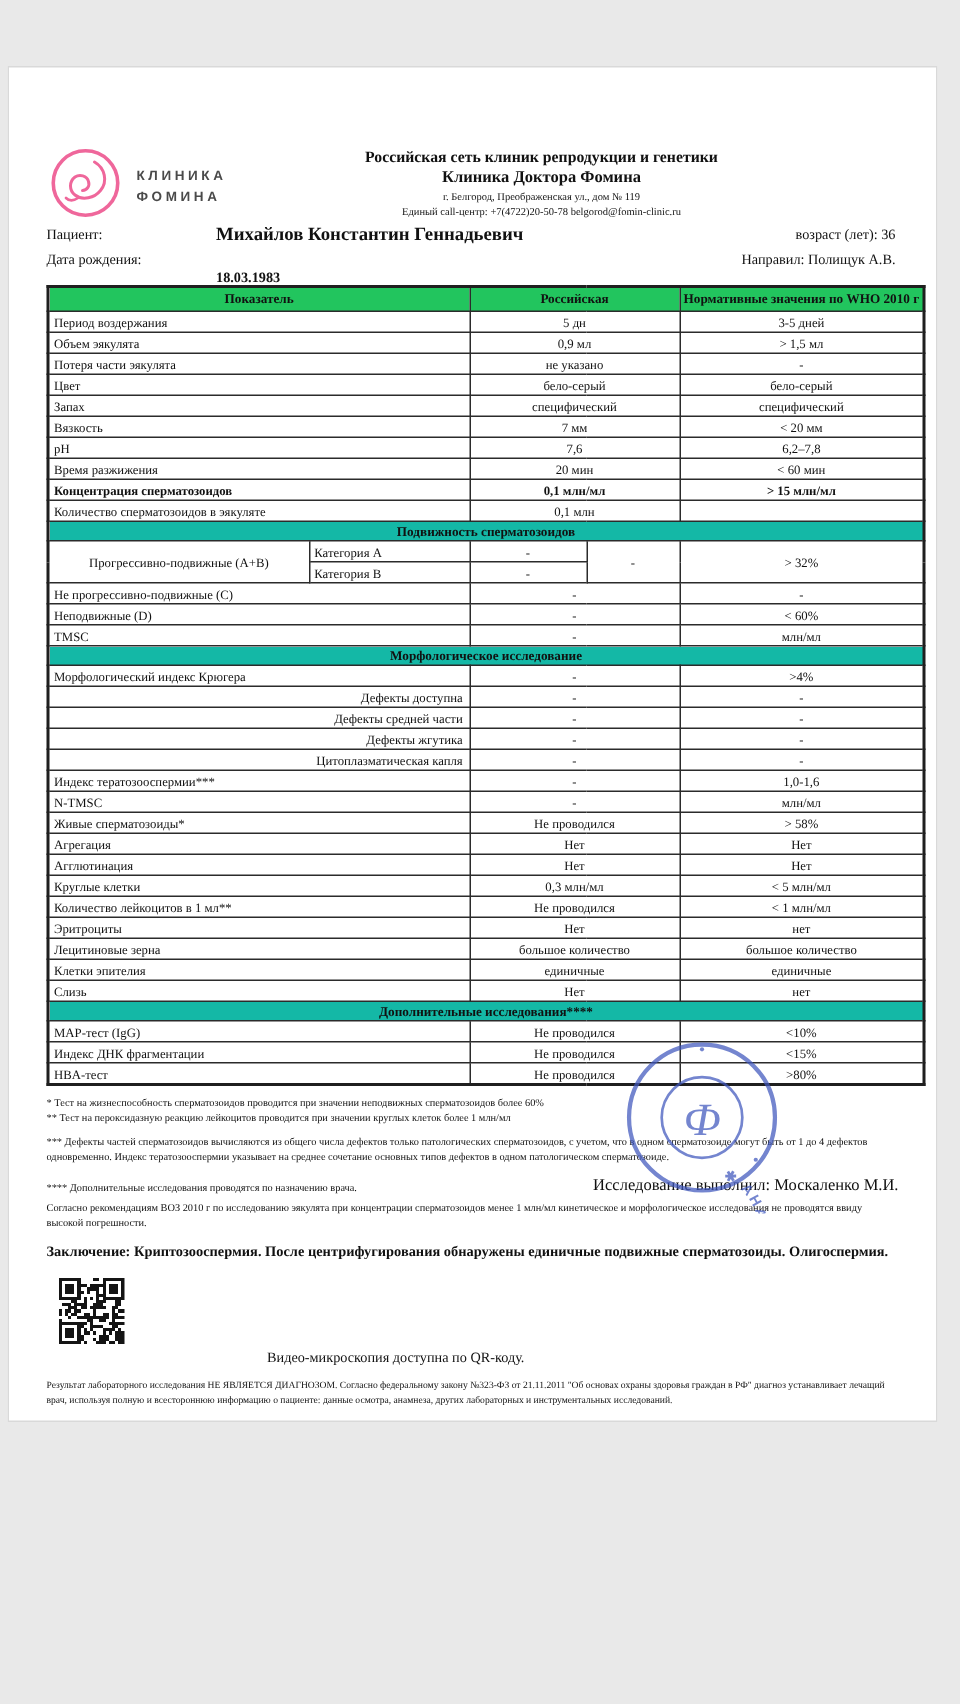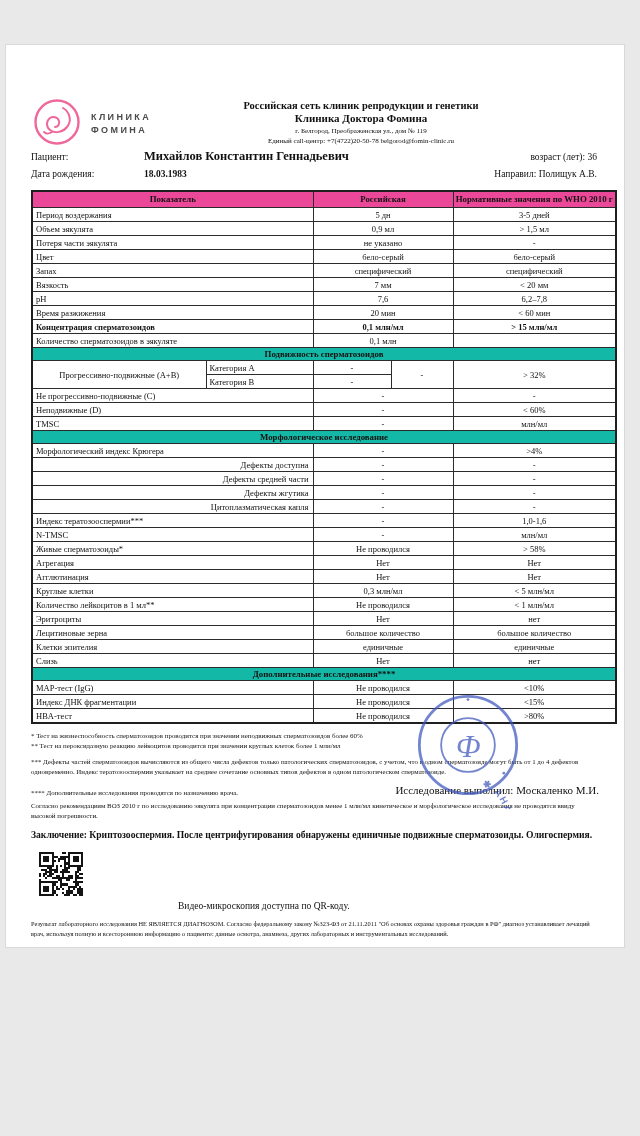--- a/index.html
+++ b/index.html
@@ -29,28 +29,28 @@
   .title-row{position:relative;height:21px;margin-top:3px;}
   .doc-title{position:absolute;left:115px;width:320px;text-align:center;
     font-size:16px;font-weight:bold;}
   .doc-date{position:absolute;left:393px;top:5px;font-size:9px;font-weight:bold;}
   .doc-number{position:absolute;right:30px;top:4px;font-size:9px;}
   .meta{position:relative;height:36px;padding-left:44px;}
   .m-lab1{position:absolute;left:25px;top:1px;font-size:9.5px;}
   .m-name{position:absolute;left:138px;top:-2px;font-size:12.5px;font-weight:bold;}
   .m-age{position:absolute;right:27px;top:1px;font-size:9.5px;}
   .m-lab2{position:absolute;left:25px;top:18px;font-size:9.5px;}
-  .m-dob{position:absolute;left:138px;top:18px;font-size:9.5px;font-weight:bold;text-align:center;}
+  .m-dob{position:absolute;left:138px;top:30px;font-size:9.5px;font-weight:bold;text-align:center;}
   .m-ref{position:absolute;right:27px;top:18px;font-size:9.5px;}
   
   table.results{border-collapse:collapse;table-layout:fixed;
     margin:3px 0 0 25px;width:584px;border:2px solid #1f1f1f;}
   .results td,.results th{border:1px solid #2b2b2b;height:13px;padding:0 2px;
     font-size:8.5px;text-align:center;overflow:hidden;white-space:nowrap;}
-  .results th{background:#ec4899;font-size:8.8px;font-weight:bold;
+  .results th{background:#22c55e;font-size:8.8px;font-weight:bold;
     white-space:normal;line-height:1.15;padding:1px 2px;}
   .results td.lab{text-align:left;padding-left:3px;}
   .results td.rightlab{text-align:right;padding-right:4px;}
   .results td.section{background:#14b8a6;font-weight:bold;font-size:8.8px;height:12px;}
   .results tr.boldrow td{font-weight:bold;}
   
   .footnotes{margin:7px 25px 0 25px;font-size:6.9px;line-height:1.5;}
   .fn3{margin-top:5px;}
   .fn4-row{display:flex;justify-content:space-between;align-items:flex-end;
     margin:7px 25px 0 25px;}

